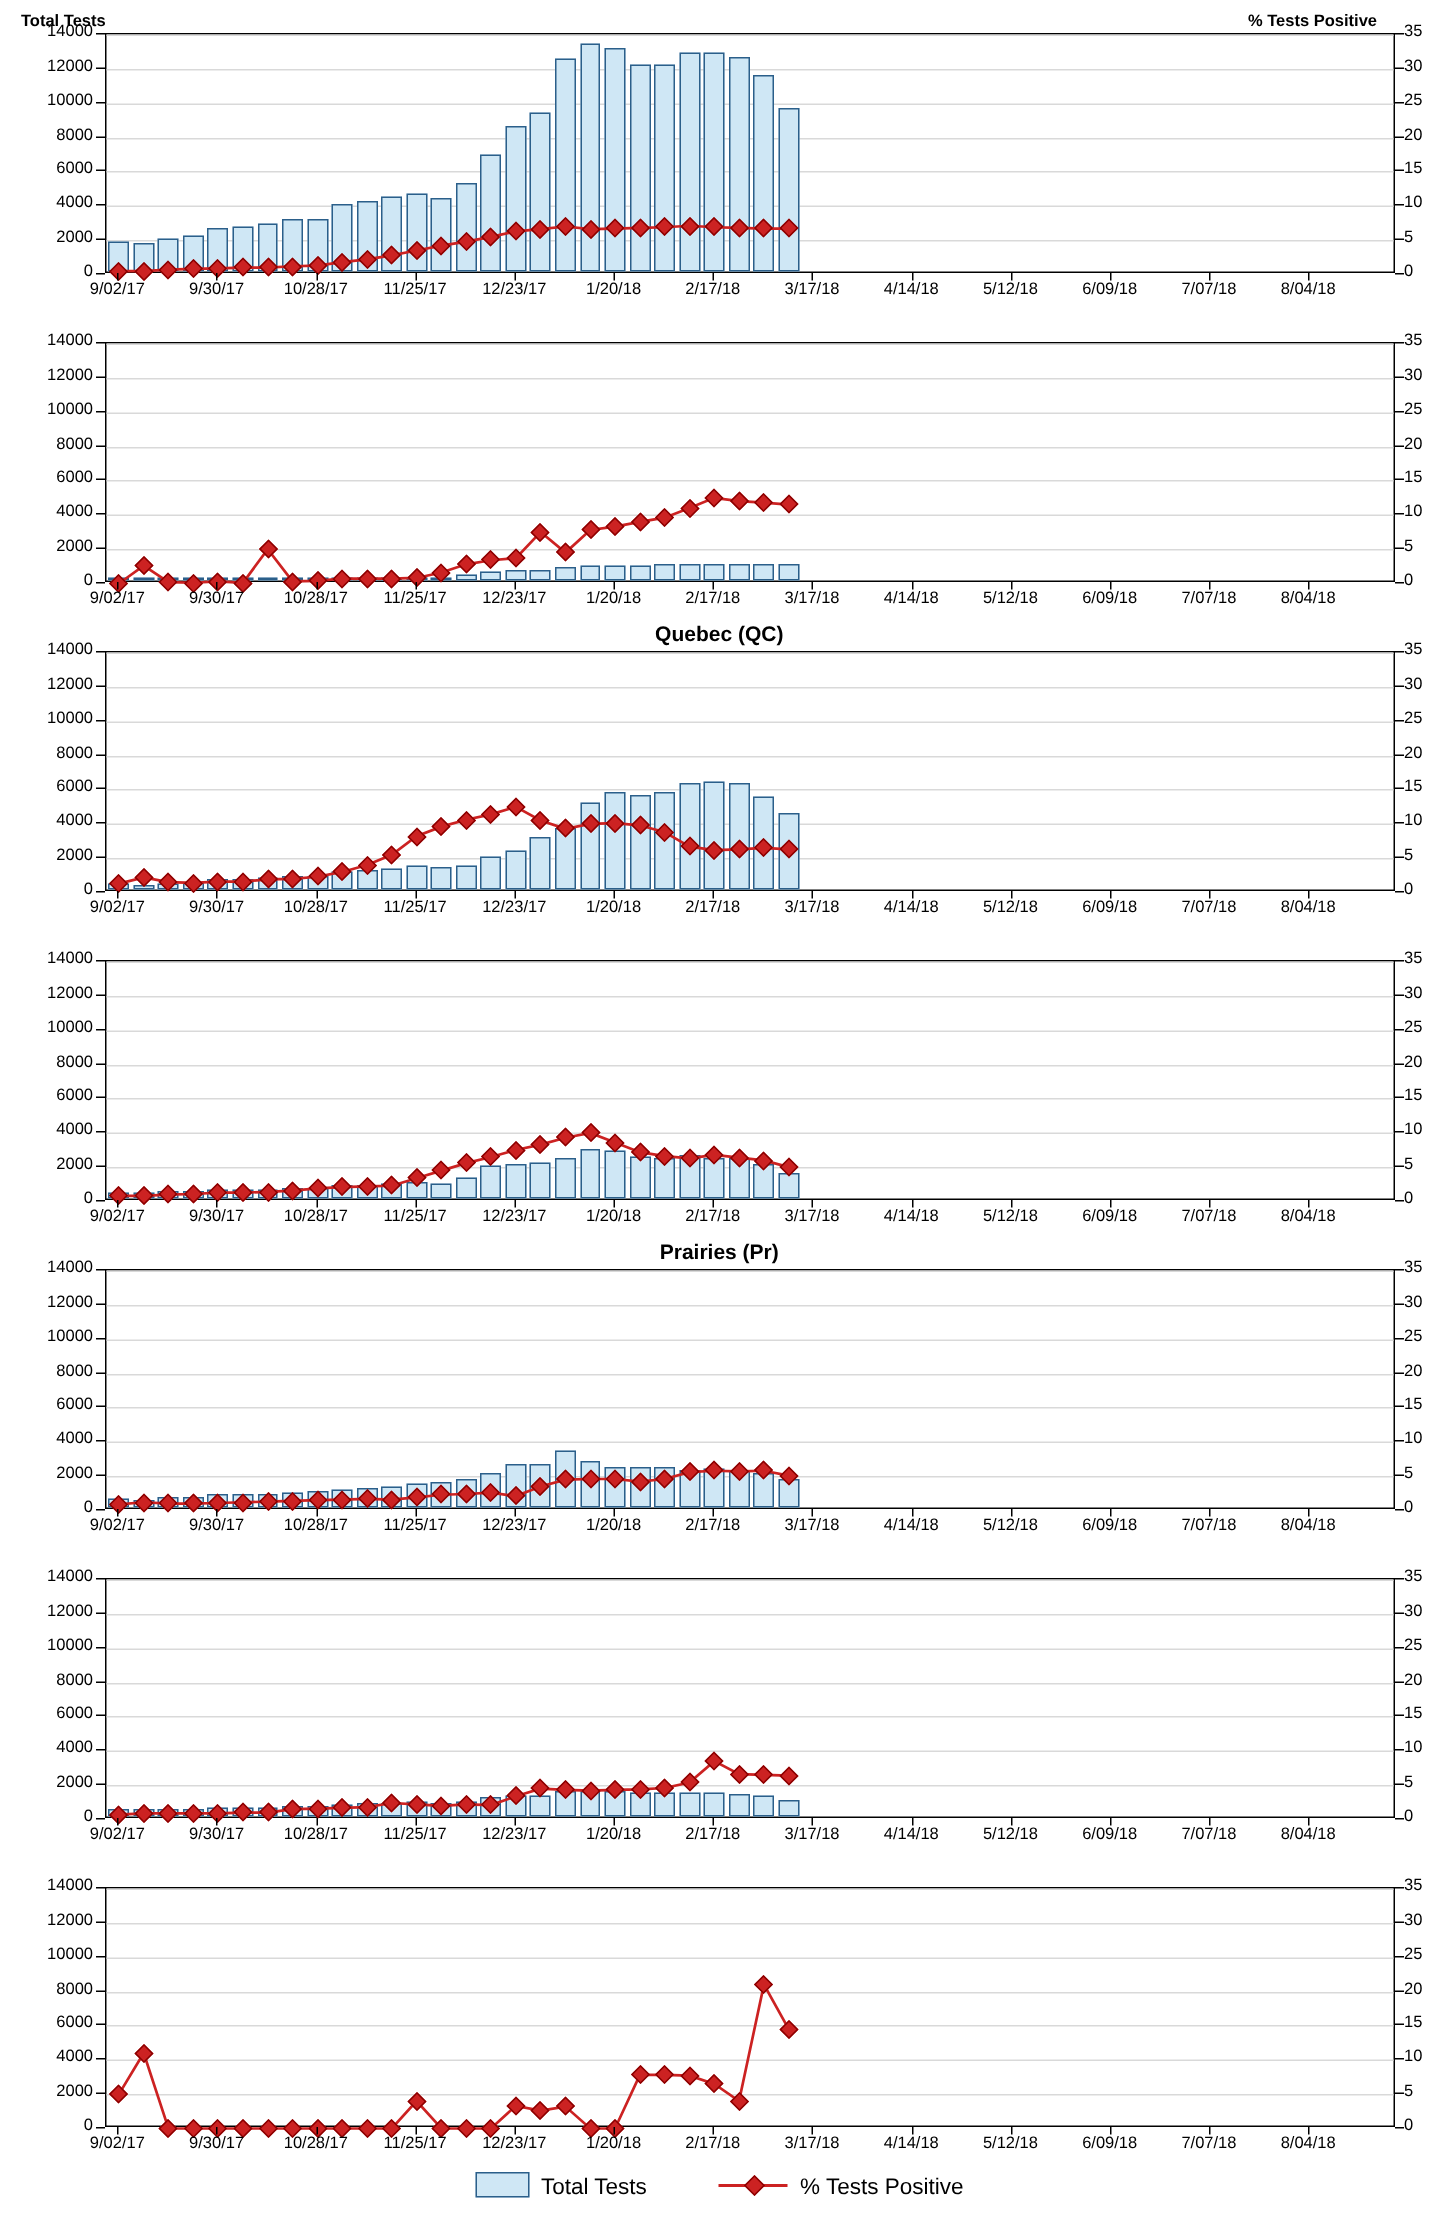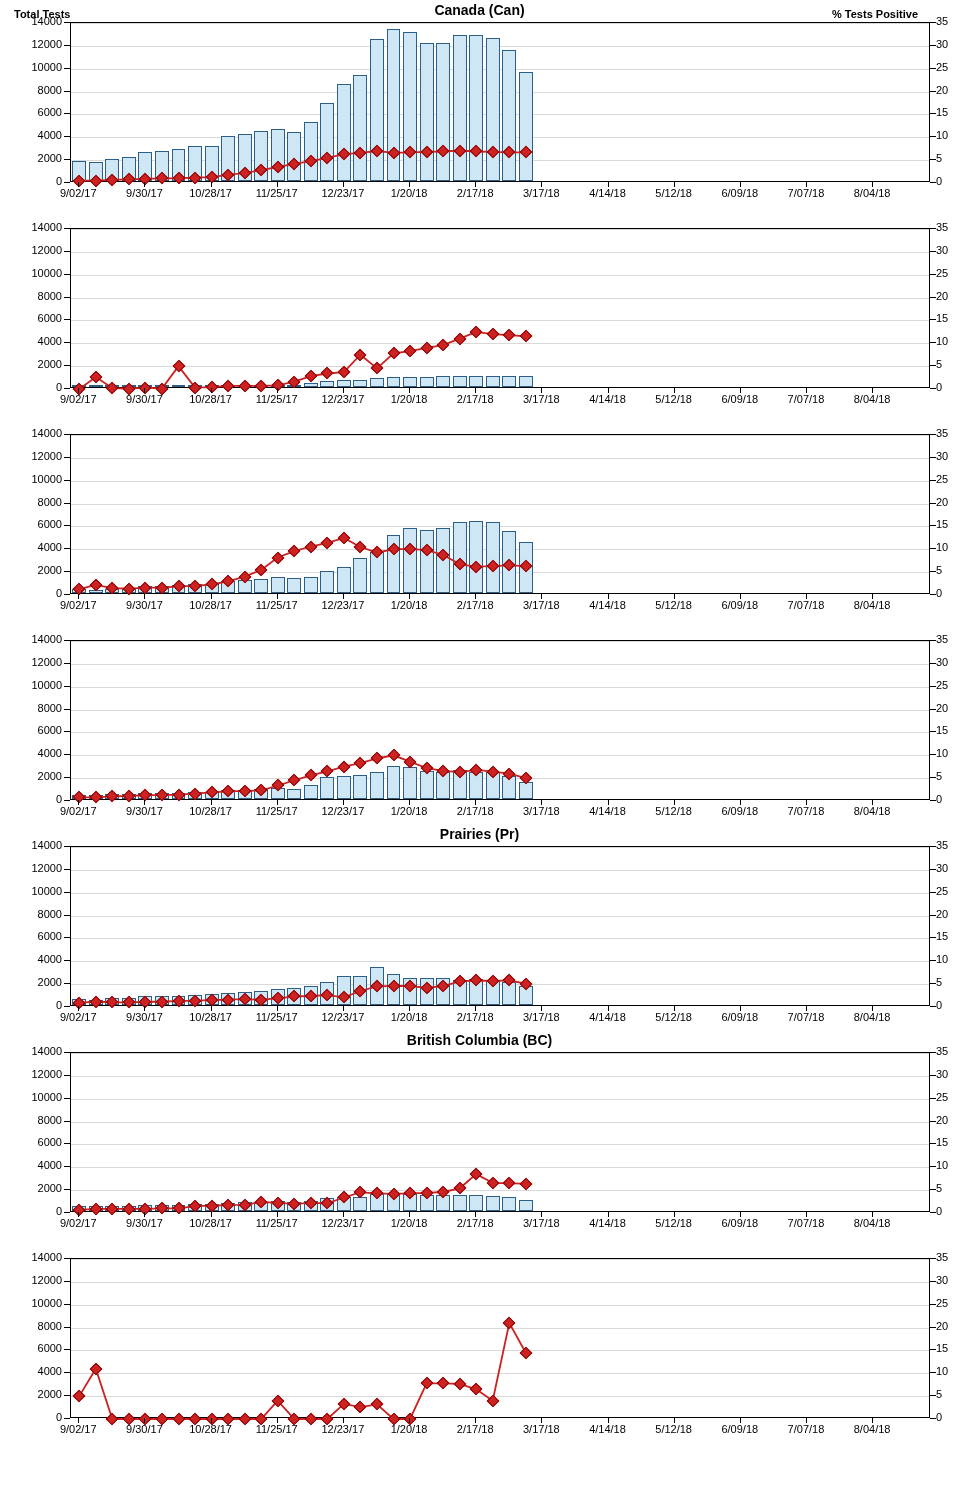--- a/index.html
+++ b/index.html
@@ -30,21 +30,20 @@
 </head>
 <body>
 
 <div class="page">
 
   <div class="axis-label" style="left:14px;top:8px;">Total Tests</div>
   <div class="axis-label" style="left:832px;top:8px;">% Tests Positive</div>
 
   <div id="panels">
       <div class="panel">
-        <div class="panel-title">Canada (Can)</div>
         <div class="ytick-l" style="top: 175px;">0</div>
         <div class="tickmark-l" style="top: 182px;"></div>
         <div class="ytick-l" style="top: 152.143px;">2000</div>
         <div class="tickmark-l" style="top: 159.143px;"></div>
         <div class="ytick-l" style="top: 129.286px;">4000</div>
         <div class="tickmark-l" style="top: 136.286px;"></div>
         <div class="ytick-l" style="top: 106.429px;">6000</div>
         <div class="tickmark-l" style="top: 113.429px;"></div>
         <div class="ytick-l" style="top: 83.5714px;">8000</div>
         <div class="tickmark-l" style="top: 90.5714px;"></div>
@@ -287,20 +286,21 @@
         <div class="xtick" style="left: 647.654px; top: 187px; width: 52px; text-align: center;">5/12/18</div>
         <div class="xtickmark" style="left: 673.654px; top: 182px;"></div>
         <div class="xtick" style="left: 713.808px; top: 187px; width: 52px; text-align: center;">6/09/18</div>
         <div class="xtickmark" style="left: 739.808px; top: 182px;"></div>
         <div class="xtick" style="left: 779.962px; top: 187px; width: 52px; text-align: center;">7/07/18</div>
         <div class="xtickmark" style="left: 805.962px; top: 182px;"></div>
         <div class="xtick" style="left: 846.115px; top: 187px; width: 52px; text-align: center;">8/04/18</div>
         <div class="xtickmark" style="left: 872.115px; top: 182px;"></div>
       </div>
       <div class="panel">
+        <div class="panel-title">Quebec (QC)</div>
         <div class="ytick-l" style="top: 175px;">0</div>
         <div class="tickmark-l" style="top: 182px;"></div>
         <div class="ytick-l" style="top: 152.143px;">2000</div>
         <div class="tickmark-l" style="top: 159.143px;"></div>
         <div class="ytick-l" style="top: 129.286px;">4000</div>
         <div class="tickmark-l" style="top: 136.286px;"></div>
         <div class="ytick-l" style="top: 106.429px;">6000</div>
         <div class="tickmark-l" style="top: 113.429px;"></div>
         <div class="ytick-l" style="top: 83.5714px;">8000</div>
         <div class="tickmark-l" style="top: 90.5714px;"></div>
@@ -672,21 +672,20 @@
         <div class="xtick" style="left: 647.654px; top: 187px; width: 52px; text-align: center;">5/12/18</div>
         <div class="xtickmark" style="left: 673.654px; top: 182px;"></div>
         <div class="xtick" style="left: 713.808px; top: 187px; width: 52px; text-align: center;">6/09/18</div>
         <div class="xtickmark" style="left: 739.808px; top: 182px;"></div>
         <div class="xtick" style="left: 779.962px; top: 187px; width: 52px; text-align: center;">7/07/18</div>
         <div class="xtickmark" style="left: 805.962px; top: 182px;"></div>
         <div class="xtick" style="left: 846.115px; top: 187px; width: 52px; text-align: center;">8/04/18</div>
         <div class="xtickmark" style="left: 872.115px; top: 182px;"></div>
       </div>
       <div class="panel">
-        <div class="panel-title">British Columbia (BC)</div>
         <div class="ytick-l" style="top: 175px;">0</div>
         <div class="tickmark-l" style="top: 182px;"></div>
         <div class="ytick-l" style="top: 152.143px;">2000</div>
         <div class="tickmark-l" style="top: 159.143px;"></div>
         <div class="ytick-l" style="top: 129.286px;">4000</div>
         <div class="tickmark-l" style="top: 136.286px;"></div>
         <div class="ytick-l" style="top: 106.429px;">6000</div>
         <div class="tickmark-l" style="top: 113.429px;"></div>
         <div class="ytick-l" style="top: 83.5714px;">8000</div>
         <div class="tickmark-l" style="top: 90.5714px;"></div>
@@ -902,13 +901,21 @@
         <div class="xtickmark" style="left: 673.654px; top: 182px;"></div>
         <div class="xtick" style="left: 713.808px; top: 187px; width: 52px; text-align: center;">6/09/18</div>
         <div class="xtickmark" style="left: 739.808px; top: 182px;"></div>
         <div class="xtick" style="left: 779.962px; top: 187px; width: 52px; text-align: center;">7/07/18</div>
         <div class="xtickmark" style="left: 805.962px; top: 182px;"></div>
         <div class="xtick" style="left: 846.115px; top: 187px; width: 52px; text-align: center;">8/04/18</div>
         <div class="xtickmark" style="left: 872.115px; top: 182px;"></div>
       </div>
     </div>
 
+  <div class="legend">
+    <span class="legend-item">
+      <span class="legend-swatch"></span><span class="legend-text">Total Tests</span>
+    </span>
+    <span class="legend-item">
+      <span class="legend-line"></span><span class="legend-text">% Tests Positive</span>
+    </span>
+  </div>
 </div>
 
 </body></html>

